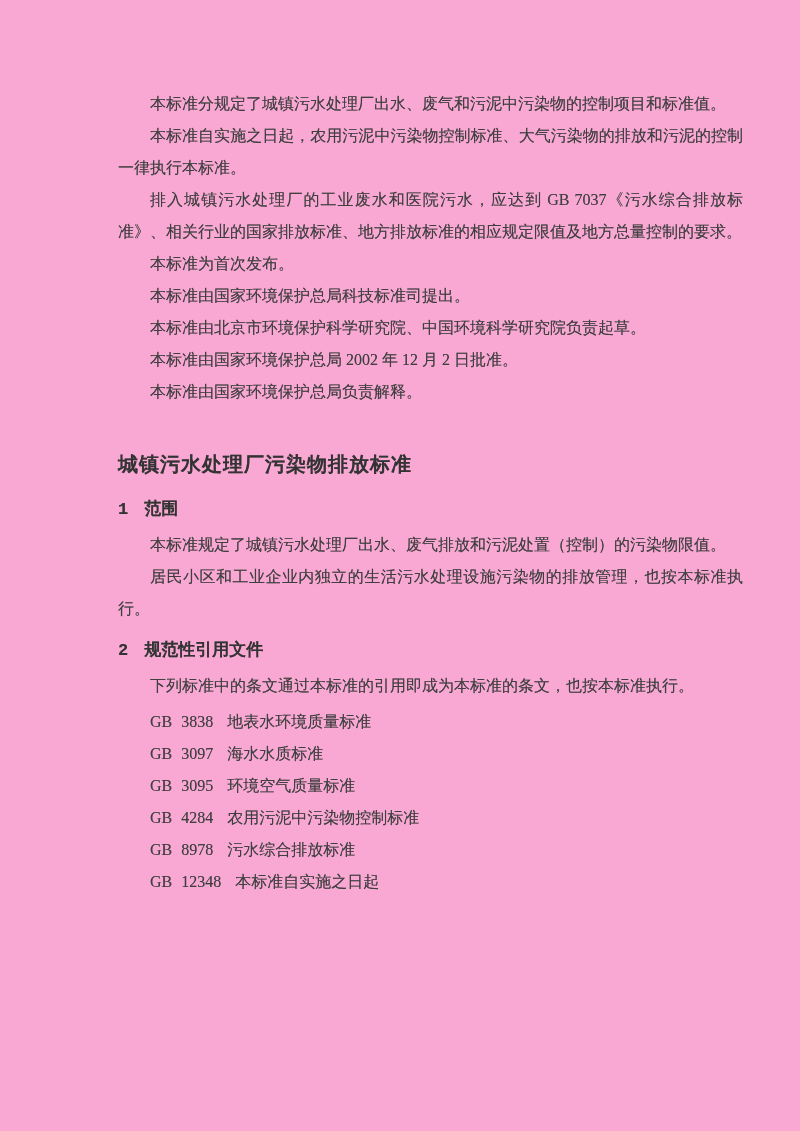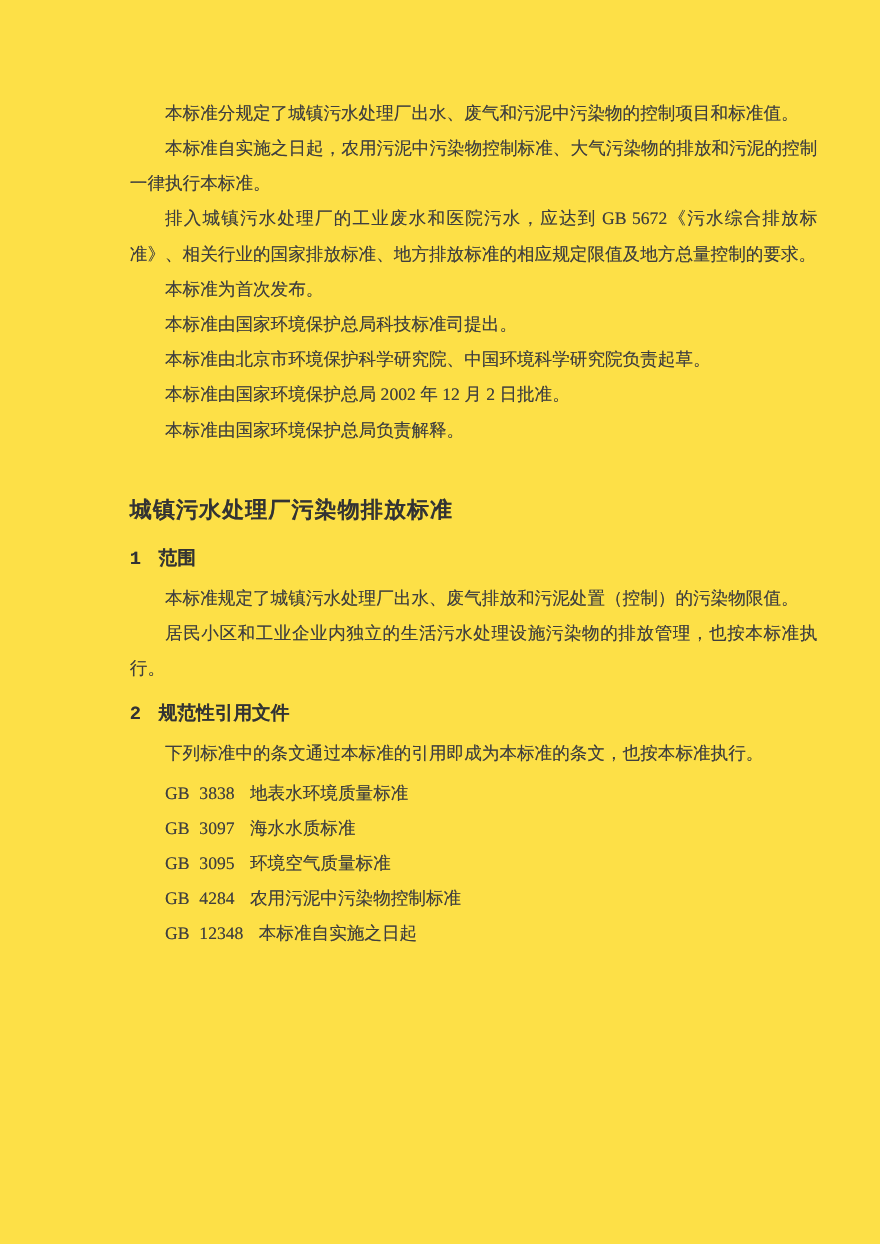--- a/index.html
+++ b/index.html
@@ -6,21 +6,21 @@
     margin: 0;
     padding: 0;
     background: #ffffff;
   }
   .page {
     position: relative;
     width: 800px;
     height: 1131px;
     box-sizing: border-box;
     padding: 88px 57px 0 118px;
-    background: #fde047;
+    background: #f9a8d4;
     overflow: hidden;
     font-family: "Liberation Serif", "DejaVu Serif", serif;
     color: #3f3f3f;
     text-shadow: 0 0 0.5px rgba(63,63,63,0.55);
   }
   .par {
     margin: 0;
     font-size: 16px;
     line-height: 32px;
     text-align: justify;
@@ -67,21 +67,21 @@
   }
 </style>
 </head>
 <body>
 
 <div class="page">
 
   <section class="preamble">
     <p class="par">本标准分规定了城镇污水处理厂出水、废气和污泥中污染物的控制项目和标准值。</p>
     <p class="par">本标准自实施之日起，农用污泥中污染物控制标准、大气污染物的排放和污泥的控制一律执行本标准。</p>
-    <p class="par">排入城镇污水处理厂的工业废水和医院污水，应达到 GB 5672《污水综合排放标准》、相关行业的国家排放标准、地方排放标准的相应规定限值及地方总量控制的要求。</p>
+    <p class="par">排入城镇污水处理厂的工业废水和医院污水，应达到 GB 7037《污水综合排放标准》、相关行业的国家排放标准、地方排放标准的相应规定限值及地方总量控制的要求。</p>
     <p class="par">本标准为首次发布。</p>
     <p class="par">本标准由国家环境保护总局科技标准司提出。</p>
     <p class="par">本标准由北京市环境保护科学研究院、中国环境科学研究院负责起草。</p>
     <p class="par">本标准由国家环境保护总局 2002 年 12 月 2 日批准。</p>
     <p class="par">本标准由国家环境保护总局负责解释。</p>
   </section>
 
   <h1 class="doc-title">城镇污水处理厂污染物排放标准</h1>
 
   <section class="sec-body">
@@ -92,17 +92,18 @@
 
   <section class="sec-body">
     <h2 class="sec-h"><span class="sec-num">2</span><span class="sec-title">规范性引用文件</span></h2>
     <p class="par">下列标准中的条文通过本标准的引用即成为本标准的条文，也按本标准执行。</p>
 
     <div class="ref-list">
       <p class="ref"><span class="ref-code">GB 3838</span><span class="ref-name">地表水环境质量标准</span></p>
       <p class="ref"><span class="ref-code">GB 3097</span><span class="ref-name">海水水质标准</span></p>
       <p class="ref"><span class="ref-code">GB 3095</span><span class="ref-name">环境空气质量标准</span></p>
       <p class="ref"><span class="ref-code">GB 4284</span><span class="ref-name">农用污泥中污染物控制标准</span></p>
+      <p class="ref"><span class="ref-code">GB 8978</span><span class="ref-name">污水综合排放标准</span></p>
       <p class="ref"><span class="ref-code">GB 12348</span><span class="ref-name">本标准自实施之日起</span></p>
     </div>
   </section>
 
 </div>
 
 </body></html>

